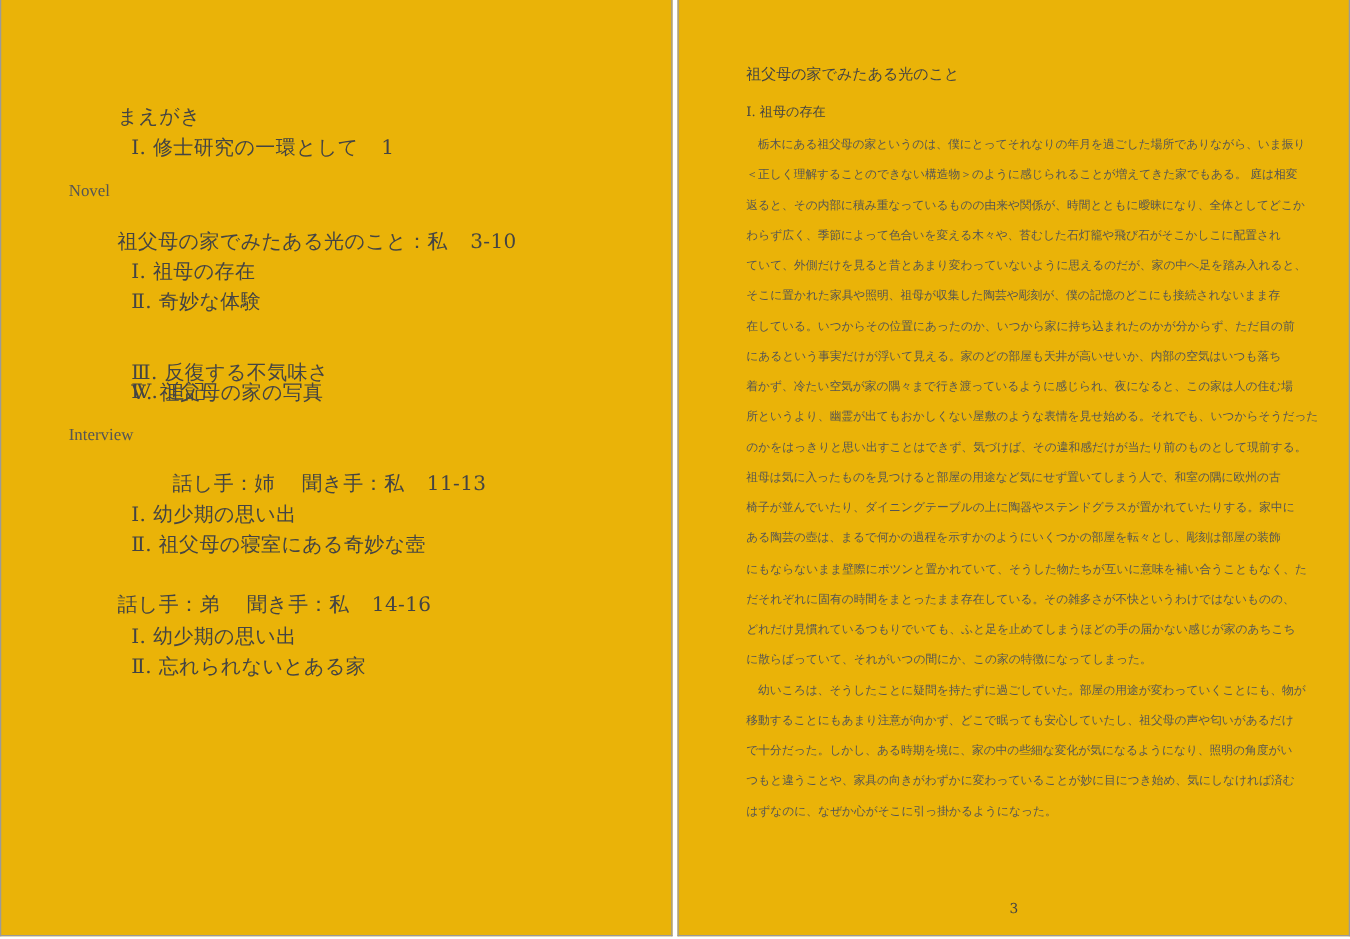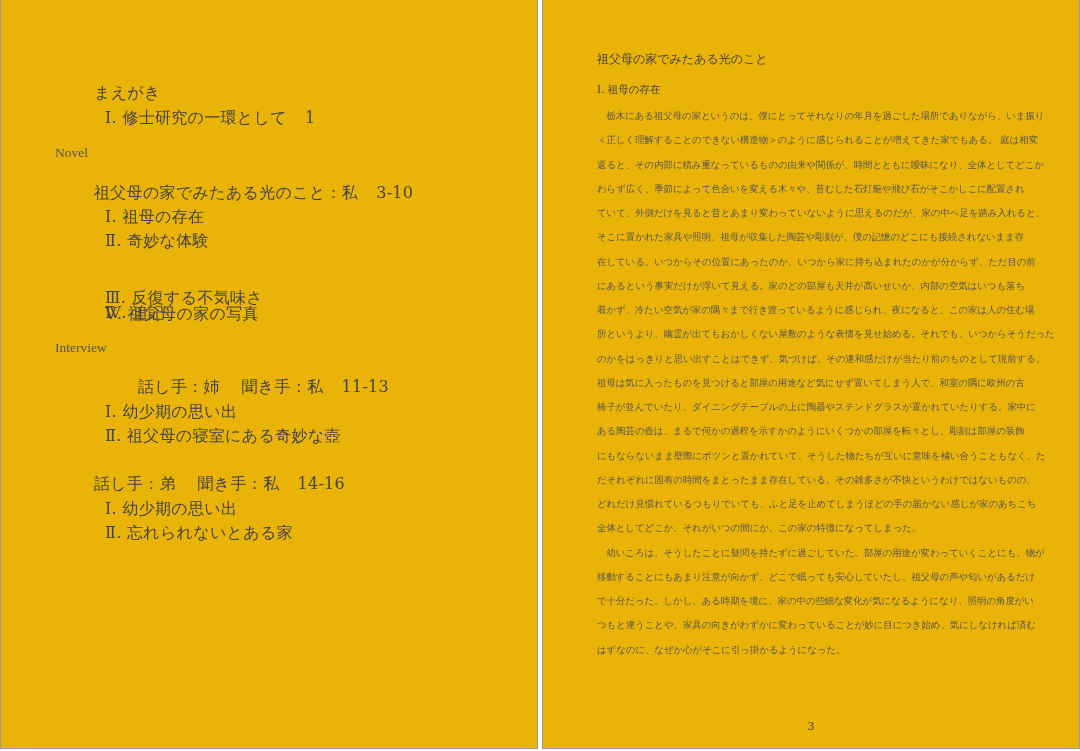--- a/index.html
+++ b/index.html
@@ -72,21 +72,21 @@
     <span class="ln">にあるという事実だけが浮いて見える。家のどの部屋も天井が高いせいか、内部の空気はいつも落ち</span>
     <span class="ln">着かず、冷たい空気が家の隅々まで行き渡っているように感じられ、夜になると、この家は人の住む場</span>
     <span class="ln">所というより、幽霊が出てもおかしくない屋敷のような表情を見せ始める。それでも、いつからそうだった</span>
     <span class="ln">のかをはっきりと思い出すことはできず、気づけば、その違和感だけが当たり前のものとして現前する。</span>
     <span class="ln">祖母は気に入ったものを見つけると部屋の用途など気にせず置いてしまう人で、和室の隅に欧州の古</span>
     <span class="ln">椅子が並んでいたり、ダイニングテーブルの上に陶器やステンドグラスが置かれていたりする。家中に</span>
     <span class="ln">ある陶芸の壺は、まるで何かの過程を示すかのようにいくつかの部屋を転々とし、彫刻は部屋の装飾</span>
     <span class="ln">にもならないまま壁際にポツンと置かれていて、そうした物たちが互いに意味を補い合うこともなく、た</span>
     <span class="ln">だそれぞれに固有の時間をまとったまま存在している。その雑多さが不快というわけではないものの、</span>
     <span class="ln">どれだけ見慣れているつもりでいても、ふと足を止めてしまうほどの手の届かない感じが家のあちこち</span>
-    <span class="ln">全体としてどこか、それがいつの間にか、この家の特徴になってしまった。</span>
+    <span class="ln">に散らばっていて、それがいつの間にか、この家の特徴になってしまった。</span>
     <span class="ln">　幼いころは、そうしたことに疑問を持たずに過ごしていた。部屋の用途が変わっていくことにも、物が</span>
     <span class="ln">移動することにもあまり注意が向かず、どこで眠っても安心していたし、祖父母の声や匂いがあるだけ</span>
     <span class="ln">で十分だった。しかし、ある時期を境に、家の中の些細な変化が気になるようになり、照明の角度がい</span>
     <span class="ln">つもと違うことや、家具の向きがわずかに変わっていることが妙に目につき始め、気にしなければ済む</span>
     <span class="ln">はずなのに、なぜか心がそこに引っ掛かるようになった。</span>
   </div>
   <div class="page-num">3</div>
 </div>
 
 </body></html>

